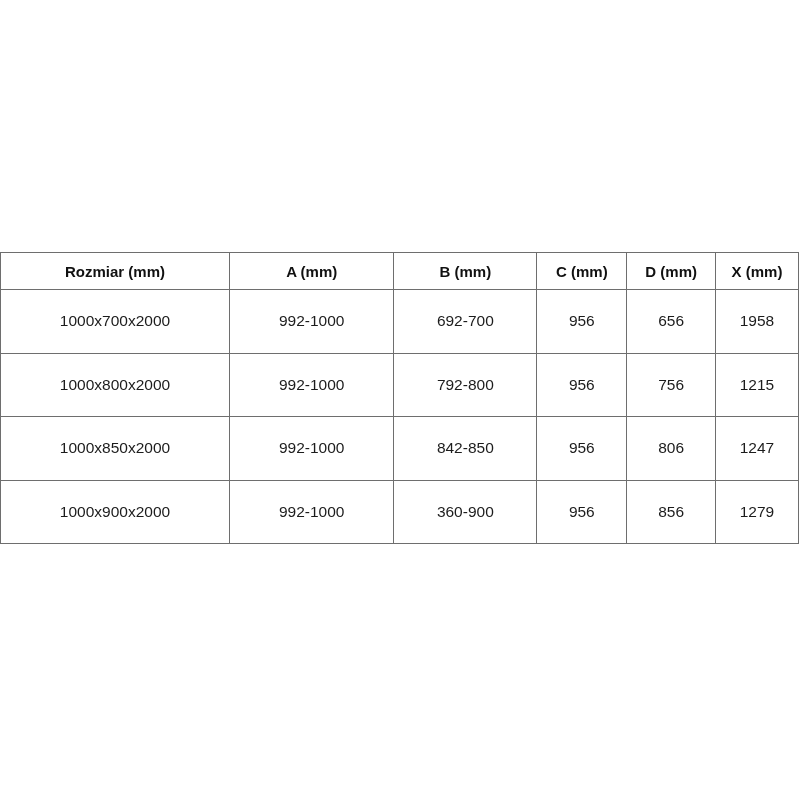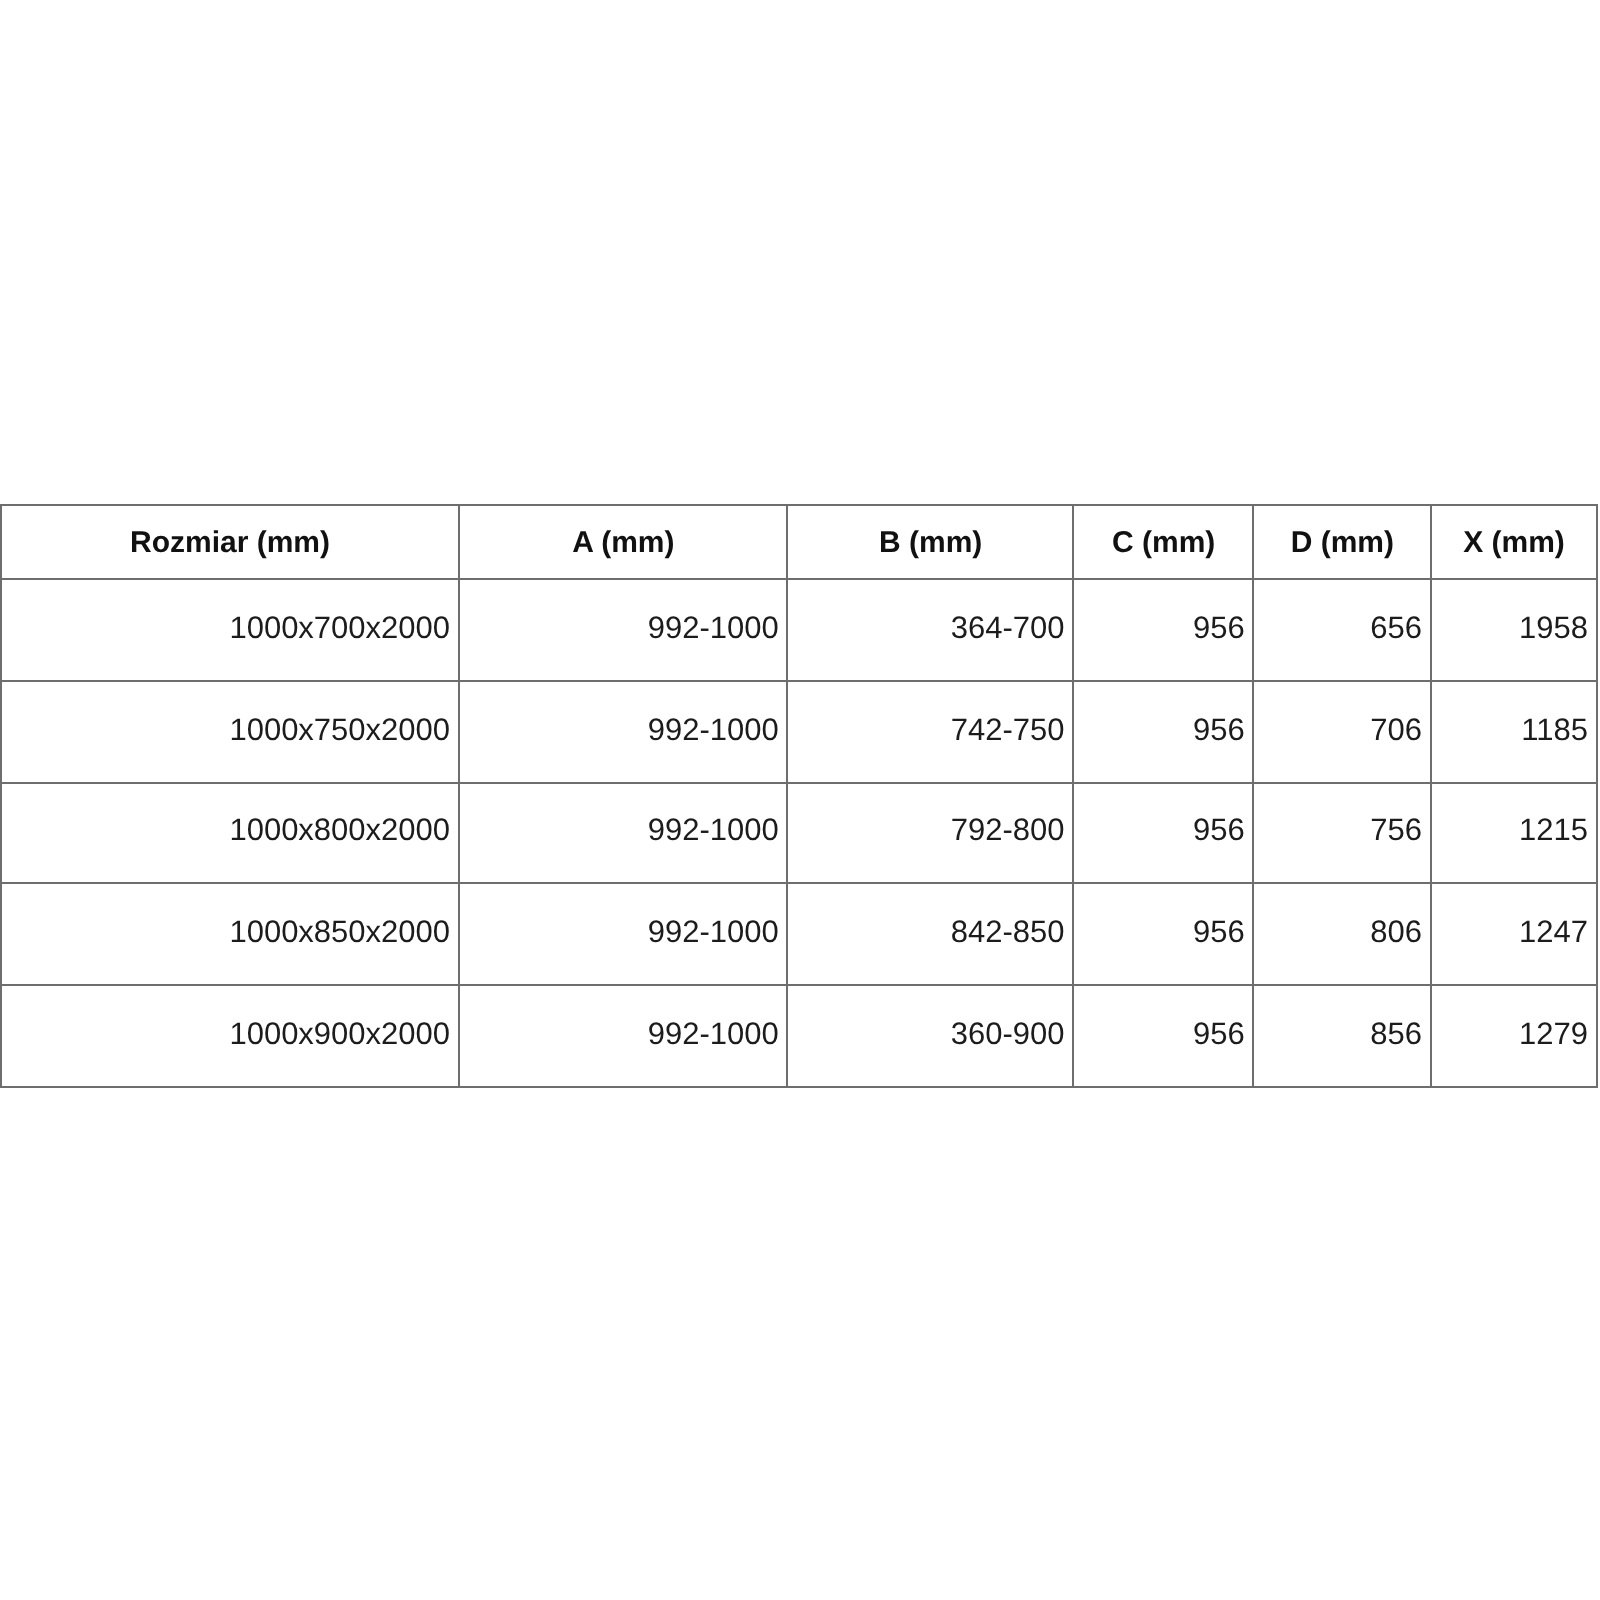--- a/index.html
+++ b/index.html
@@ -44,21 +44,20 @@
     font-weight: bold;
     font-size: 15px;
     color: #111111;
     height: 36px;
   }
   table.spec-table td {
     font-weight: normal;
     font-size: 15.5px;
     color: #1c1c1c;
     height: 35px;
-    text-align: right;
   }
   
   col.c0 { width: 28.7%; }
   col.c1 { width: 20.6%; }
   col.c2 { width: 17.9%; }
   col.c3 { width: 11.3%; }
   col.c4 { width: 11.1%; }
   col.c5 { width: 10.4%; }
 </style>
 </head>
@@ -82,32 +81,24 @@
             <th>B (mm)</th>
             <th>C (mm)</th>
             <th>D (mm)</th>
             <th>X (mm)</th>
           </tr>
       </thead>
       <tbody id="table-body">
           <tr>
             <td>1000x700x2000</td>
             <td>992-1000</td>
-            <td>364-700</td>
+            <td>692-700</td>
             <td>956</td>
             <td>656</td>
             <td>1958</td>
-          </tr>
-          <tr>
-            <td>1000x750x2000</td>
-            <td>992-1000</td>
-            <td>742-750</td>
-            <td>956</td>
-            <td>706</td>
-            <td>1185</td>
           </tr>
           <tr>
             <td>1000x800x2000</td>
             <td>992-1000</td>
             <td>792-800</td>
             <td>956</td>
             <td>756</td>
             <td>1215</td>
           </tr>
           <tr>

